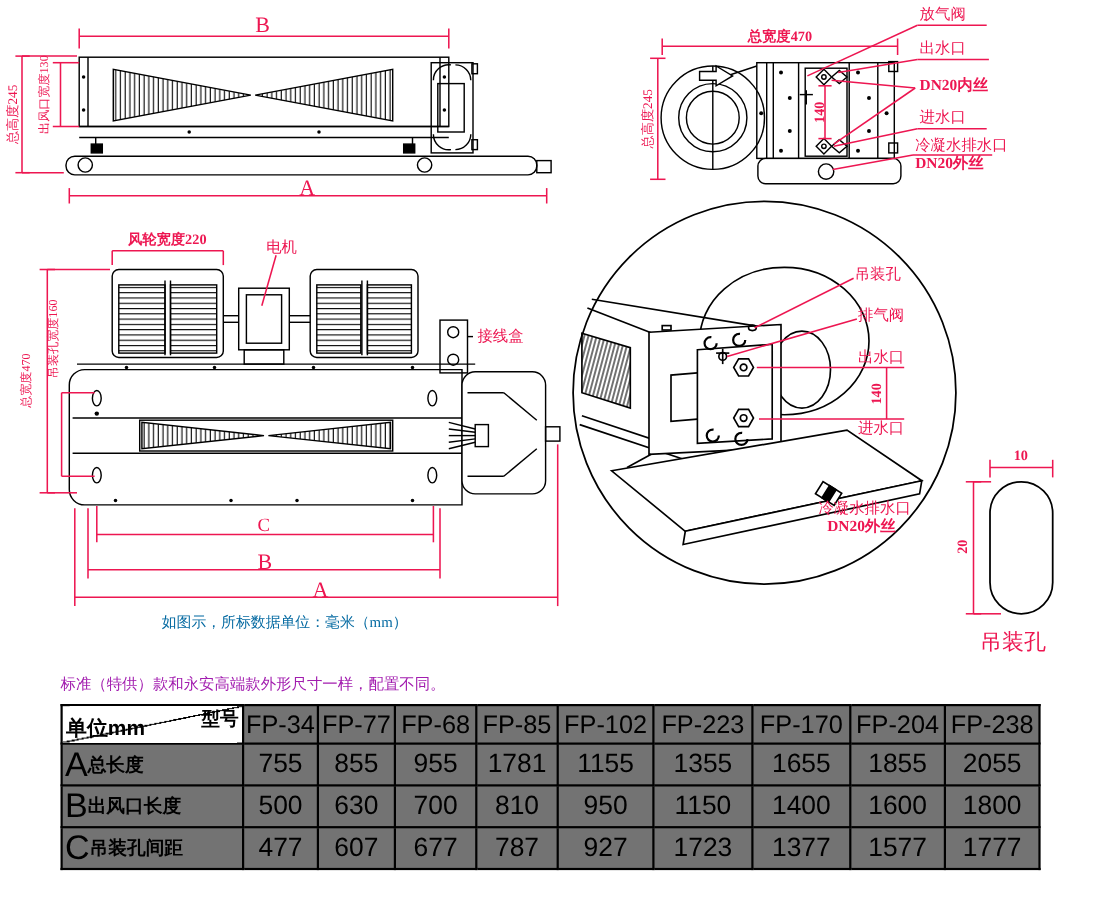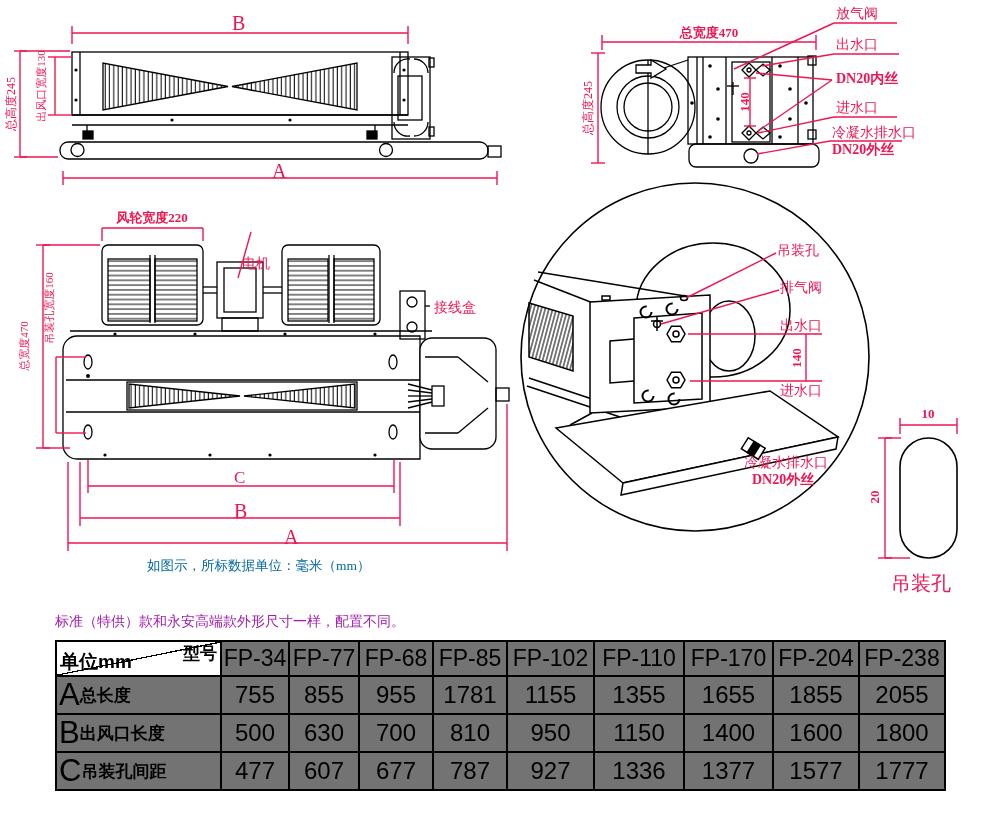--- a/index.html
+++ b/index.html
@@ -330,22 +330,22 @@
 <div class="lbl vert small" style="left:589px;top:108px;">总高度245</div>
 <div class="lbl vert b" style="left:745px;top:102px;font-size:13px;">140</div>
 <div class="lbl" style="left:836px;top:6px;">放气阀</div>
 <div class="lbl" style="left:836px;top:37px;">出水口</div>
 <div class="lbl b" style="left:836px;top:71px;">DN20内丝</div>
 <div class="lbl" style="left:836px;top:100px;">进水口</div>
 <div class="lbl" style="left:832px;top:125px;">冷凝水排水口</div>
 <div class="lbl b" style="left:832px;top:142px;">DN20外丝</div>
 
 <div class="lbl ctr b" style="left:152px;top:211px;font-size:13px;font-family:Liberation Serif, serif;">风轮宽度220</div>
-<div class="lbl" style="left:242px;top:218px;margin-top:38px;">电机</div>
-<div class="lbl" style="left:434px;top:300px;">接线盒</div>
+<div class="lbl" style="left:242px;top:218px;">电机</div>
+<div class="lbl" style="left:434px;top:300px;font-family:Liberation Mono, monospace;">接线盒</div>
 <div class="lbl vert tiny" style="left:24px;top:346px;">总宽度470</div>
 <div class="lbl vert tiny" style="left:49px;top:308px;">吊装孔宽度160</div>
 <div class="lbl dimletter" style="left:234px;top:469px;font-size:17px;">C</div>
 <div class="lbl dimletter" style="left:234px;top:500px;">B</div>
 <div class="lbl dimletter" style="left:284px;top:526px;">A</div>
 
 <div class="lbl" style="left:777px;top:243px;">吊装孔</div>
 <div class="lbl" style="left:780px;top:280px;text-align:center;">排气阀</div>
 <div class="lbl" style="left:780px;top:318px;">出水口</div>
 <div class="lbl vert b" style="left:797px;top:358px;font-size:13px;">140</div>
@@ -378,21 +378,21 @@
           <tr class="hdr">
     <td class="corner">
       <span class="top">型号</span>
       <span class="bot">单位mm</span>
     </td>
     <td>FP-34</td>
     <td>FP-77</td>
     <td>FP-68</td>
     <td>FP-85</td>
     <td>FP-102</td>
-    <td>FP-110</td>
+    <td>FP-223</td>
     <td>FP-170</td>
     <td>FP-204</td>
     <td>FP-238</td>
   </tr>
   <tr class="datarow">
     <td class="rowhead">
       <span class="letter">A</span><span class="cjk">总长度</span>
     </td>
     <td>755</td>
     <td>855</td>
@@ -420,21 +420,21 @@
   </tr>
   <tr class="datarow">
     <td class="rowhead">
       <span class="letter">C</span><span class="cjk">吊装孔间距</span>
     </td>
     <td>477</td>
     <td>607</td>
     <td>677</td>
     <td>787</td>
     <td>927</td>
-    <td>1336</td>
+    <td>1723</td>
     <td>1377</td>
     <td>1577</td>
     <td>1777</td>
   </tr>
 </tbody>
       </table>
 </div>
 
 </div>
 

